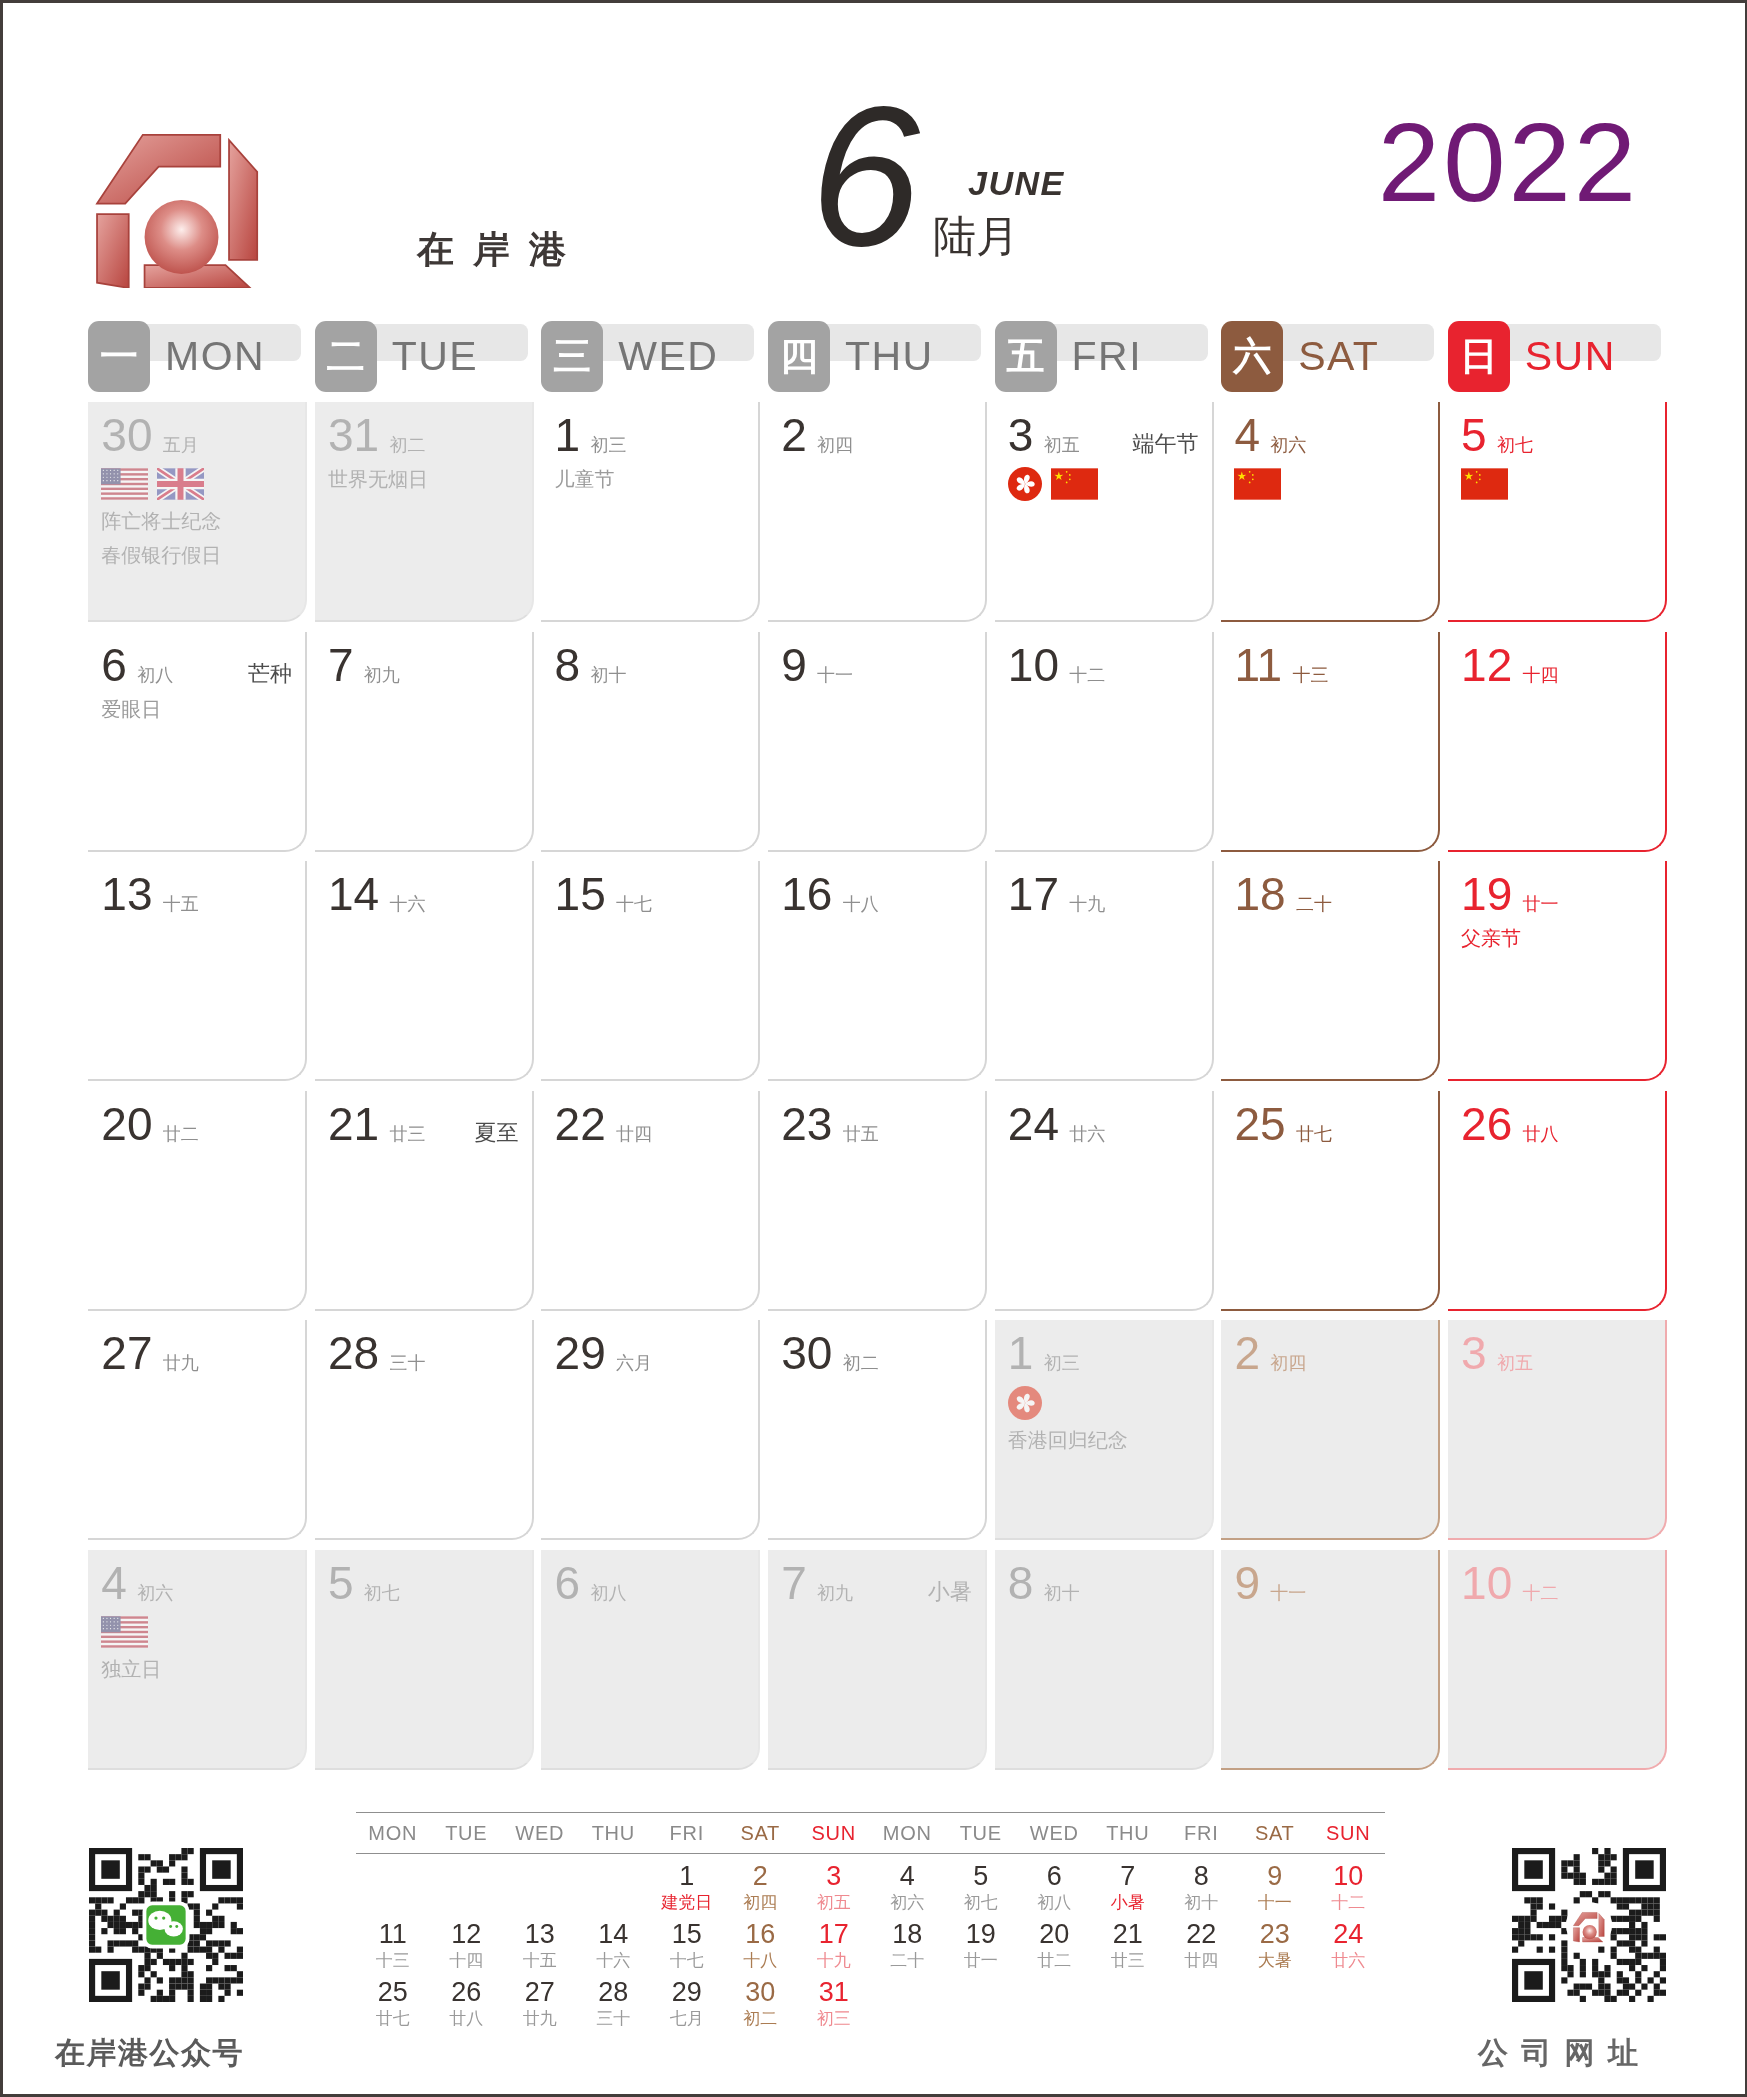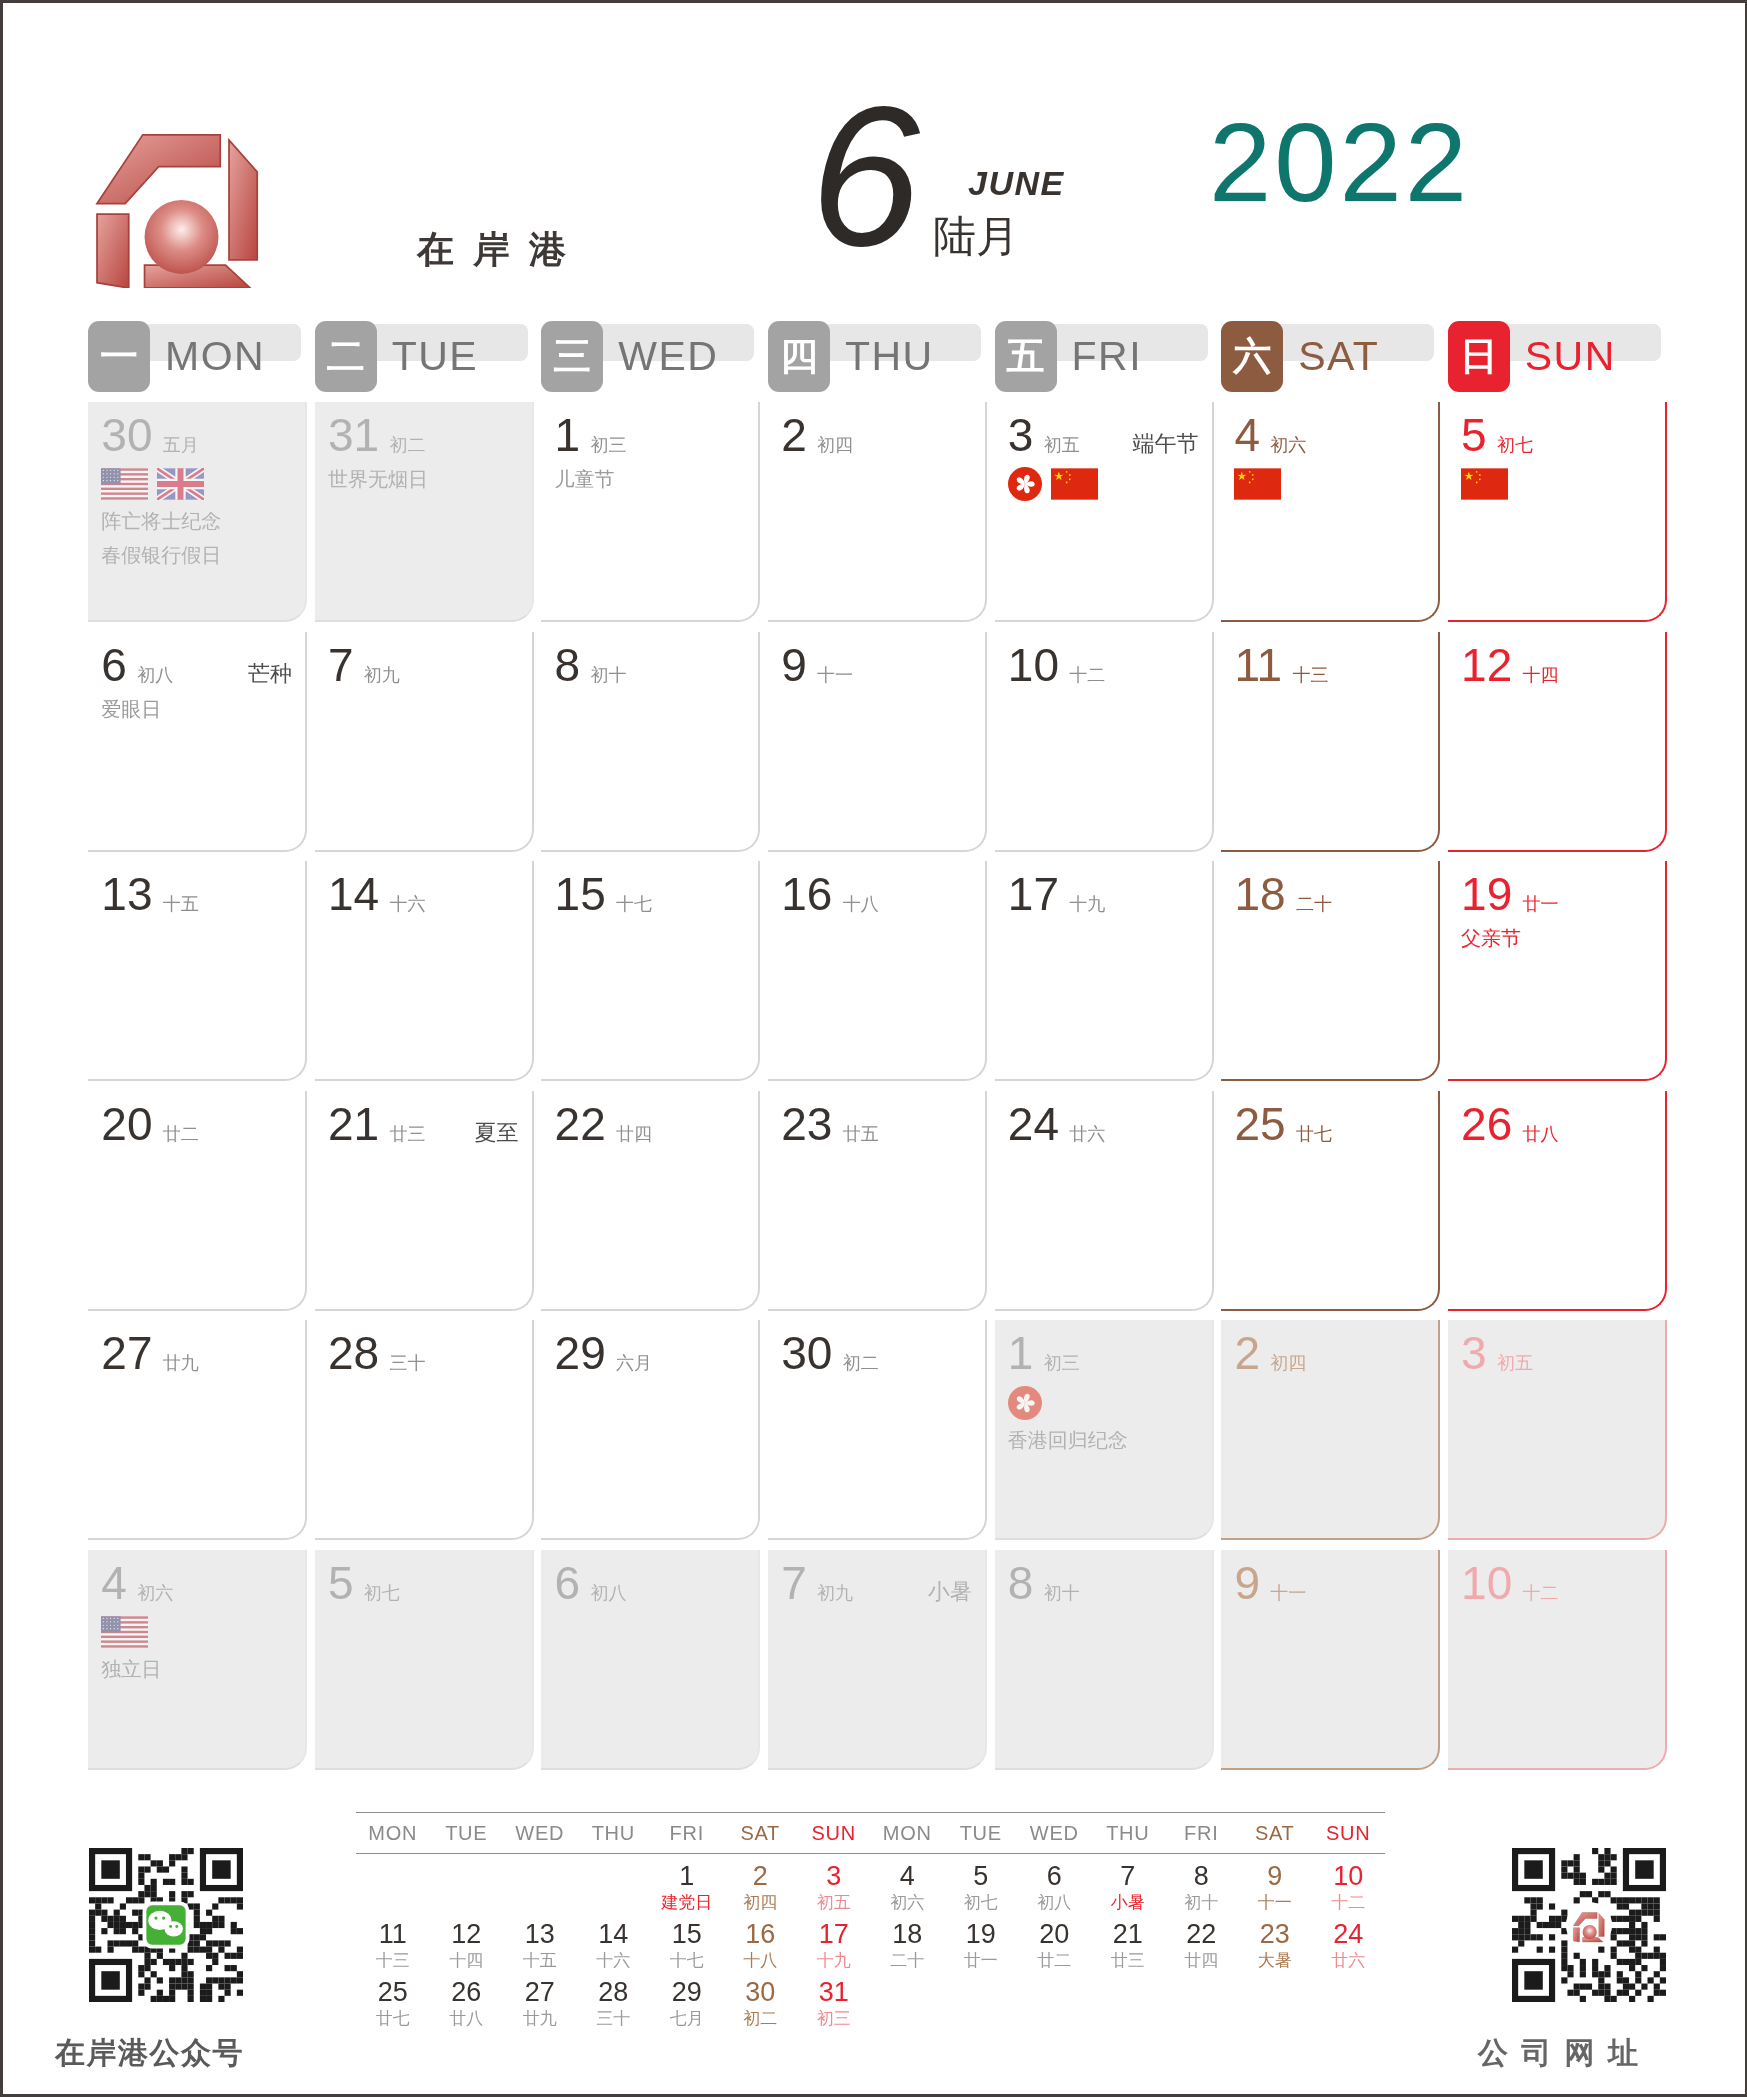--- a/index.html
+++ b/index.html
@@ -8,21 +8,21 @@
     background:#fff;border:3.7px solid #433d3b;overflow:hidden;
     font-family:"Liberation Sans","DejaVu Sans",sans-serif;color:#393330;
   }
   
   .logo-icon{position:absolute;left:87px;top:109px;width:176px;height:176px;}
   .brand-name{position:absolute;left:272px;top:152px;font-size:53px;font-weight:bold;font-style:italic;color:#3e3836;letter-spacing:0.7px;}
   .brand-cn{position:absolute;left:414px;top:222px;font-size:37px;font-weight:bold;color:#3e3836;letter-spacing:19px;}
   .month-number{position:absolute;left:807px;top:80px;font-size:198px;line-height:0.95;font-style:italic;color:#2e2a28;}
   .month-en{position:absolute;left:933px;top:161px;font-size:34px;font-style:italic;font-weight:bold;letter-spacing:1.5px;color:#393330;margin-left:32px;}
   .month-cn{position:absolute;left:930px;top:205px;font-size:43px;color:#393330;}
-  .year-value{position:absolute;right:93px;top:95px;width:443px;font-size:112px;font-weight:400;color:#0f766e;letter-spacing:3px;}
+  .year-value{position:absolute;right:106px;top:95px;width:443px;text-align:right;font-size:112px;font-weight:400;color:#701a75;letter-spacing:3px;}
   .year-cn{position:absolute;right:89px;top:220px;width:443px;text-align:right;font-size:33px;color:#393330;letter-spacing:16.3px;}
   
   .weekday-row{position:absolute;left:85px;top:318px;width:1579px;display:grid;grid-template-columns:repeat(7,1fr);column-gap:7.4px;}
   .wk-col{position:relative;height:71px;}
   .wk-bar{position:absolute;left:3px;top:3px;right:6px;height:37px;background:#e7e7e7;border-radius:7.4px;}
   .wk-badge{position:absolute;left:0;top:0;width:62px;height:71px;border-radius:11px;background:#a3a3a3;color:#fff;display:flex;align-items:center;justify-content:center;font-size:38px;font-weight:bold;}
   .wk-label{position:absolute;left:77px;top:0;height:71px;display:flex;align-items:center;font-size:41px;color:#757575;letter-spacing:1.5px;}
   .wk-col.sat .wk-badge{background:#8d5b3f;}
   .wk-col.sat .wk-label{color:#8d5b3f;}
   .wk-col.sun .wk-badge{background:#e8232f;}

